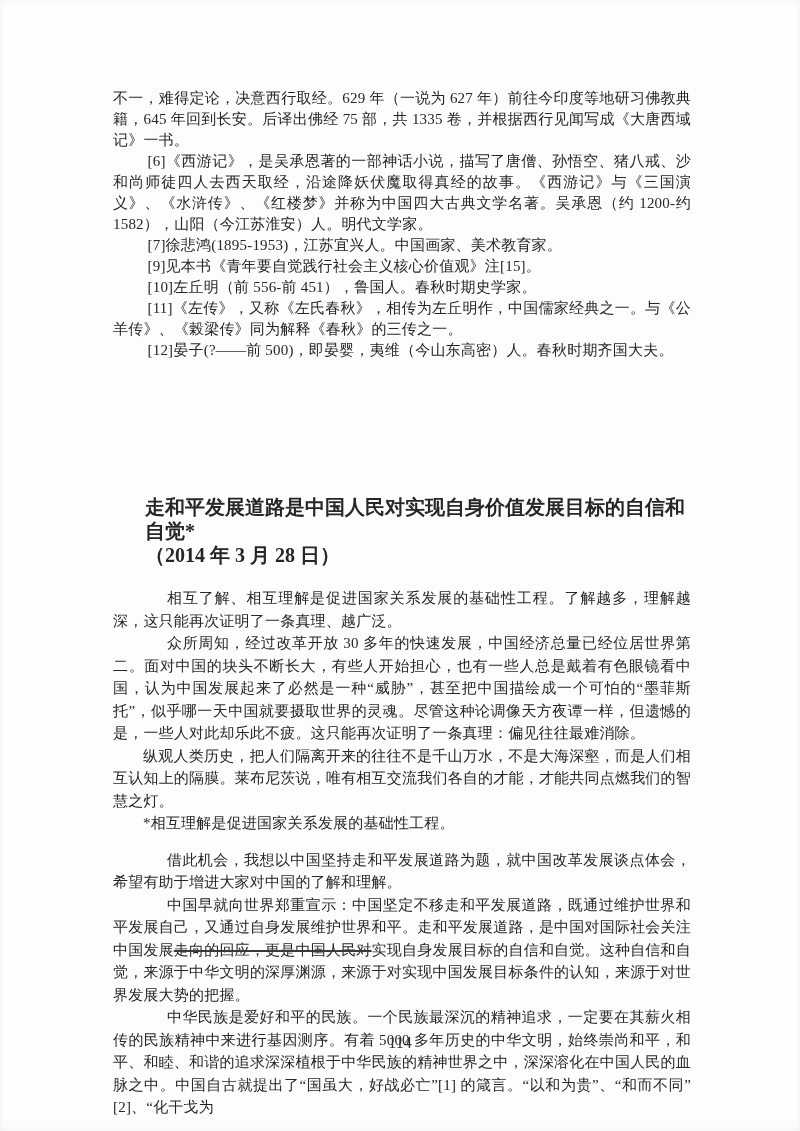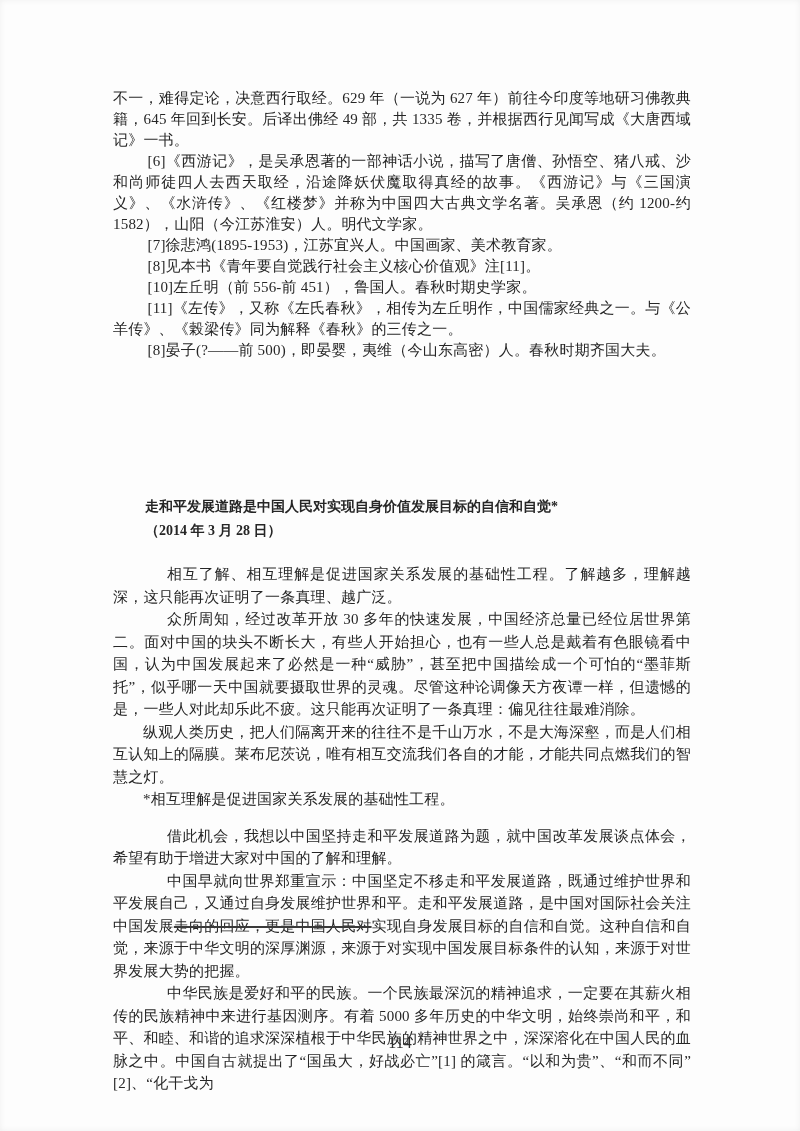--- a/index.html
+++ b/index.html
@@ -25,21 +25,21 @@
     line-height:21px;
     text-align:justify;
     letter-spacing:0.2px;
   }
   .footnotes p{margin:0;text-indent:2.3em;}
   .footnotes p.no-indent{text-indent:0;}
   
   .title-block{
     margin-top:134px;
     padding-left:32px;
-    font-size:14px;
+    font-size:20px;
     line-height:24px;
     font-weight:bold;
   }
   .title-block p{margin:0;}
   
   .body-text{
     margin-top:20px;
     font-size:15px;
     line-height:22.5px;
     text-align:justify;
@@ -64,27 +64,27 @@
     font-family:"Liberation Serif","DejaVu Serif",serif;
   }
 </style>
 </head>
 <body>
 
 <div class="page">
   <div class="content">
 
     <div class="footnotes">
-      <p class="no-indent">不一，难得定论，决意西行取经。629 年（一说为 627 年）前往今印度等地研习佛教典籍，645 年回到长安。后译出佛经 49 部，共 1335 卷，并根据西行见闻写成《大唐西域记》一书。</p>
+      <p class="no-indent">不一，难得定论，决意西行取经。629 年（一说为 627 年）前往今印度等地研习佛教典籍，645 年回到长安。后译出佛经 75 部，共 1335 卷，并根据西行见闻写成《大唐西域记》一书。</p>
       <p>[6]《西游记》，是吴承恩著的一部神话小说，描写了唐僧、孙悟空、猪八戒、沙和尚师徒四人去西天取经，沿途降妖伏魔取得真经的故事。《西游记》与《三国演义》、《水浒传》、《红楼梦》并称为中国四大古典文学名著。吴承恩（约 1200-约 1582），山阳（今江苏淮安）人。明代文学家。</p>
       <p>[7]徐悲鸿(1895-1953)，江苏宜兴人。中国画家、美术教育家。</p>
-      <p>[8]见本书《青年要自觉践行社会主义核心价值观》注[11]。</p>
+      <p>[9]见本书《青年要自觉践行社会主义核心价值观》注[15]。</p>
       <p>[10]左丘明（前 556-前 451），鲁国人。春秋时期史学家。</p>
       <p>[11]《左传》，又称《左氏春秋》，相传为左丘明作，中国儒家经典之一。与《公羊传》、《榖梁传》同为解释《春秋》的三传之一。</p>
-      <p>[8]晏子(?——前 500)，即晏婴，夷维（今山东高密）人。春秋时期齐国大夫。</p>
+      <p>[12]晏子(?——前 500)，即晏婴，夷维（今山东高密）人。春秋时期齐国大夫。</p>
     </div>
 
     <div class="title-block">
       <p>走和平发展道路是中国人民对实现自身价值发展目标的自信和自觉*</p>
       <p>（2014 年 3 月 28 日）</p>
     </div>
 
     <div class="body-text">
       <p class="ind-l">相互了解、相互理解是促进国家关系发展的基础性工程。了解越多，理解越深，这只能再次证明了一条真理、越广泛。</p>
       <p class="ind-l">众所周知，经过改革开放 30 多年的快速发展，中国经济总量已经位居世界第二。面对中国的块头不断长大，有些人开始担心，也有一些人总是戴着有色眼镜看中国，认为中国发展起来了必然是一种“威胁”，甚至把中国描绘成一个可怕的“墨菲斯托”，似乎哪一天中国就要摄取世界的灵魂。尽管这种论调像天方夜谭一样，但遗憾的是，一些人对此却乐此不疲。这只能再次证明了一条真理：偏见往往最难消除。</p>

